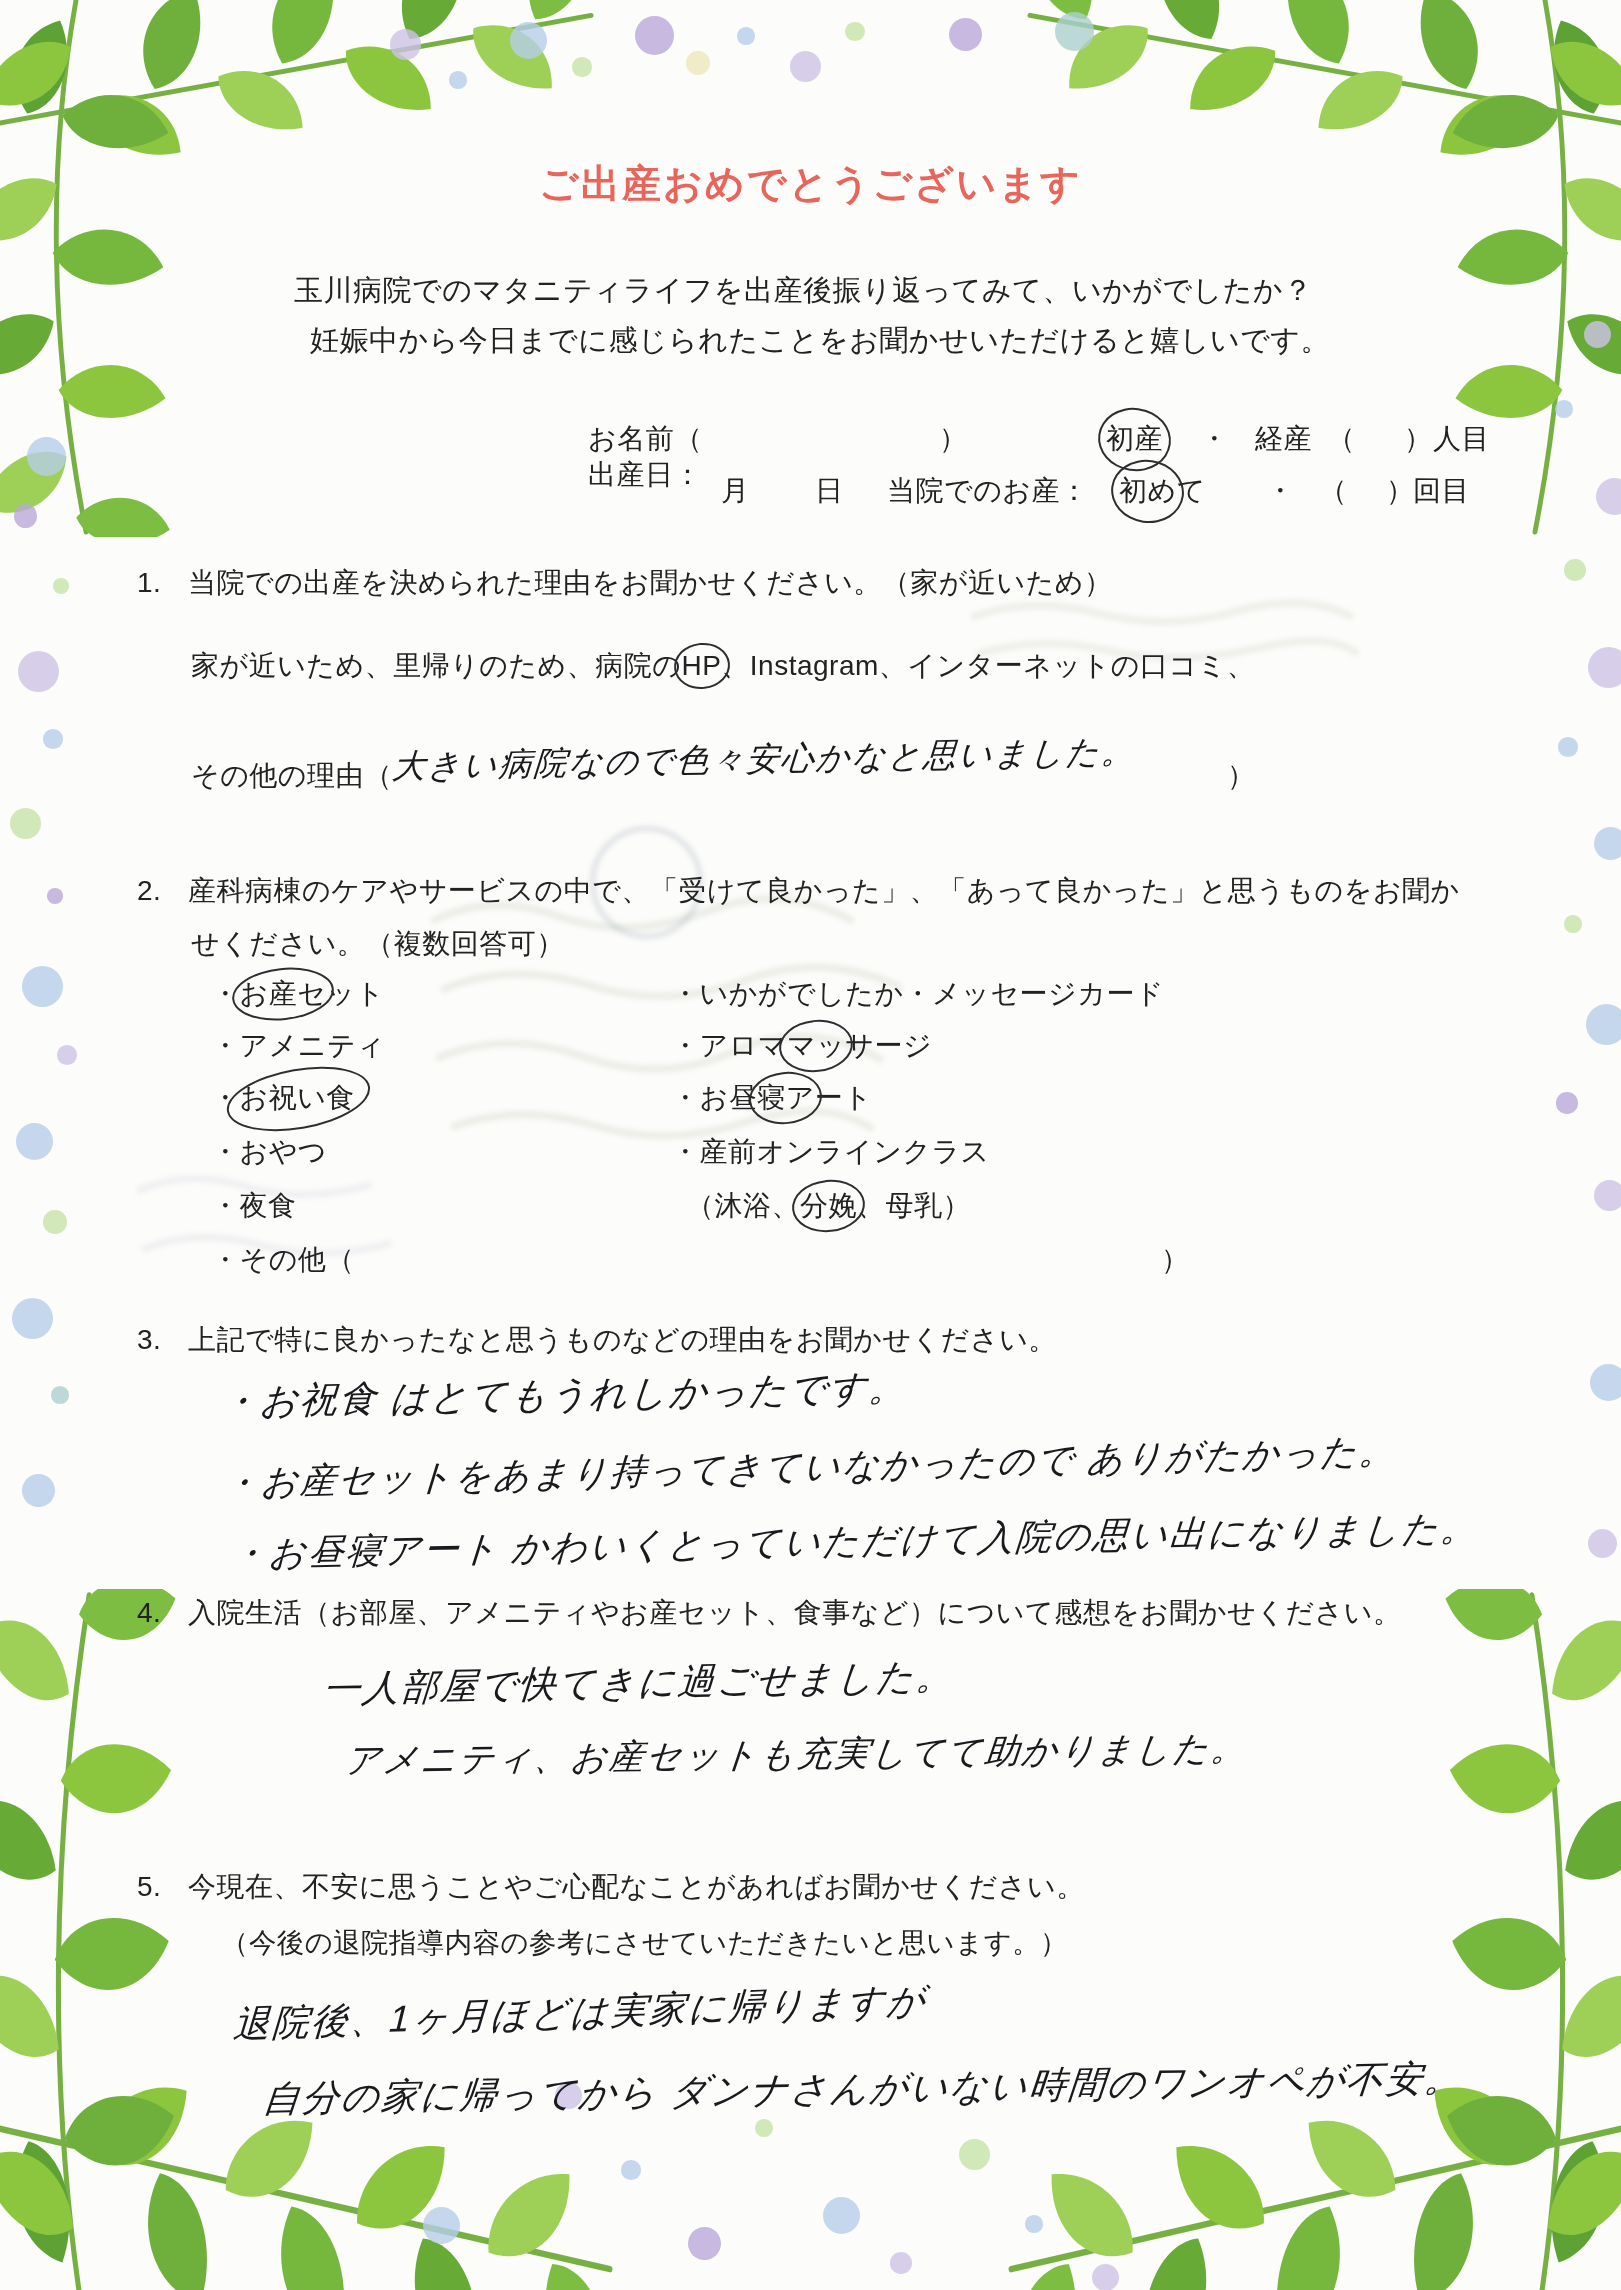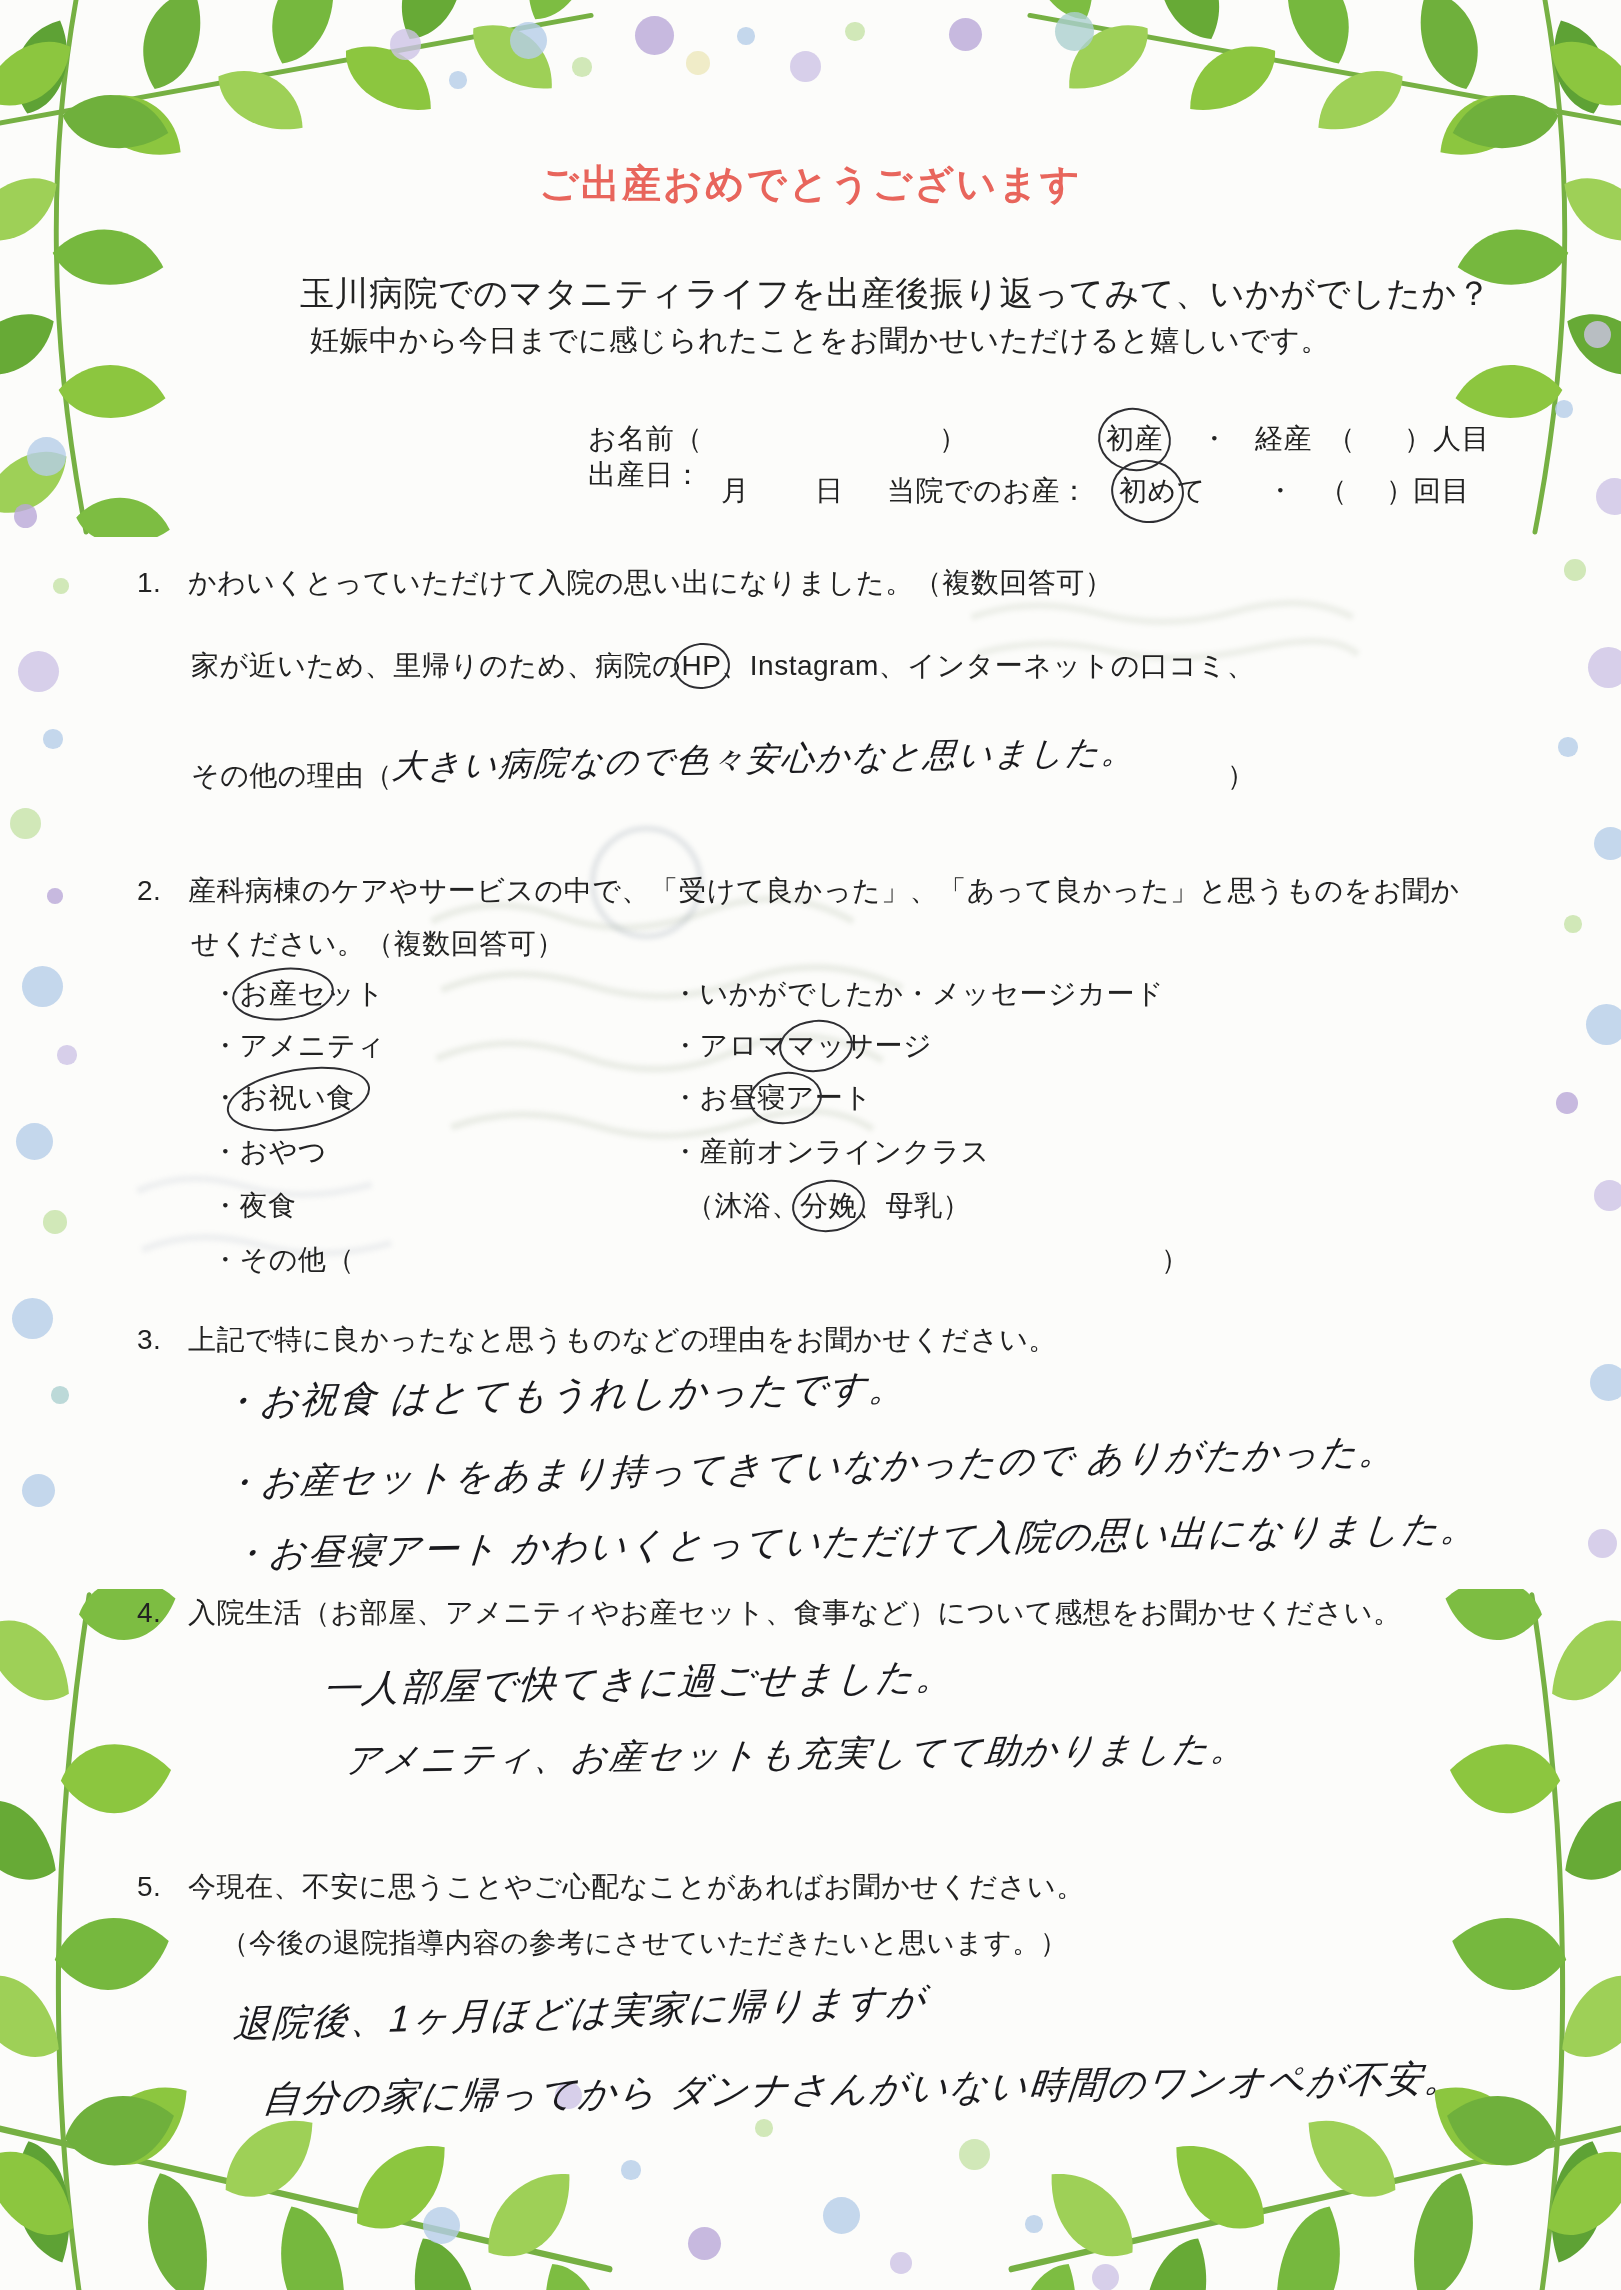--- a/index.html
+++ b/index.html
@@ -212,21 +212,21 @@
   </svg>
   <svg class="ghost" style="left:127px;top:1157px;opacity:.12" width="294px" height="127" viewBox="0 0 300 130">
     <g fill="none" stroke="#8a96ab" stroke-width="7">
       <path d="M10 35 Q60 12 120 30 T250 28"></path>
       <path d="M15 95 Q70 72 135 90 T270 88"></path>
     </g>
   </svg>
 
   
   <div class="title">ご出産おめでとうございます</div>
-  <div class="t" style="left:300px;top:271px;font-size:34px">玉川病院でのマタニティライフを出産後振り返ってみて、いかがでしたか？</div>
+  <div class="t" style="left:294px;top:271px;font-size:29px">玉川病院でのマタニティライフを出産後振り返ってみて、いかがでしたか？</div>
   <div class="t" style="left:310px;top:321px;font-size:29px">妊娠中から今日までに感じられたことをお聞かせいただけると嬉しいです。</div>
 
   
   <span class="t" style="left:588px;top:420px">お名前（</span>
   <span class="t" style="left:939px;top:420px">）</span>
   <span class="t" style="left:1106px;top:420px">
     <span class="circled c-tall">初産</span></span>
   <span class="t" style="left:1200px;top:420px">・</span>
   <span class="t" style="left:1255px;top:420px">経産</span>
   <span class="t" style="left:1327px;top:420px">（</span>
@@ -240,21 +240,21 @@
   <span class="t" style="left:887px;top:472px">当院でのお産：</span>
   <span class="t" style="left:1119px;top:472px">
     <span class="circled c-tall">初め</span><span>て</span></span>
   <span class="t" style="left:1266px;top:472px">・</span>
   <span class="t" style="left:1319px;top:472px">（</span>
   <span class="t" style="left:1386px;top:472px">）</span>
   <span class="t" style="left:1413px;top:472px">回目</span>
 
   
   <div class="t" style="left:137px;top:564px">
-    <span class="qnum">1.</span><span>かわいくとっていただけて入院の思い出になりました。（複数回答可）</span>
+    <span class="qnum">1.</span><span>当院での出産を決められた理由をお聞かせください。（家が近いため）</span>
   </div>
   <div class="t" style="left:191px;top:647px">
     <span>家が近いため、里帰りのため、病院の</span><span class="circled">HP</span><span>、Instagram、インターネットの口コミ、</span>
   </div>
   <span class="t" style="left:191px;top:757px">その他の理由（</span>
   <span class="hw" style="left:392px;top:737px;font-size:33px">大きい病院なので色々安心かなと思いました。</span>
   <span class="t" style="left:1227px;top:757px">）</span>
 
   
   <div class="t" style="left:137px;top:872px">

